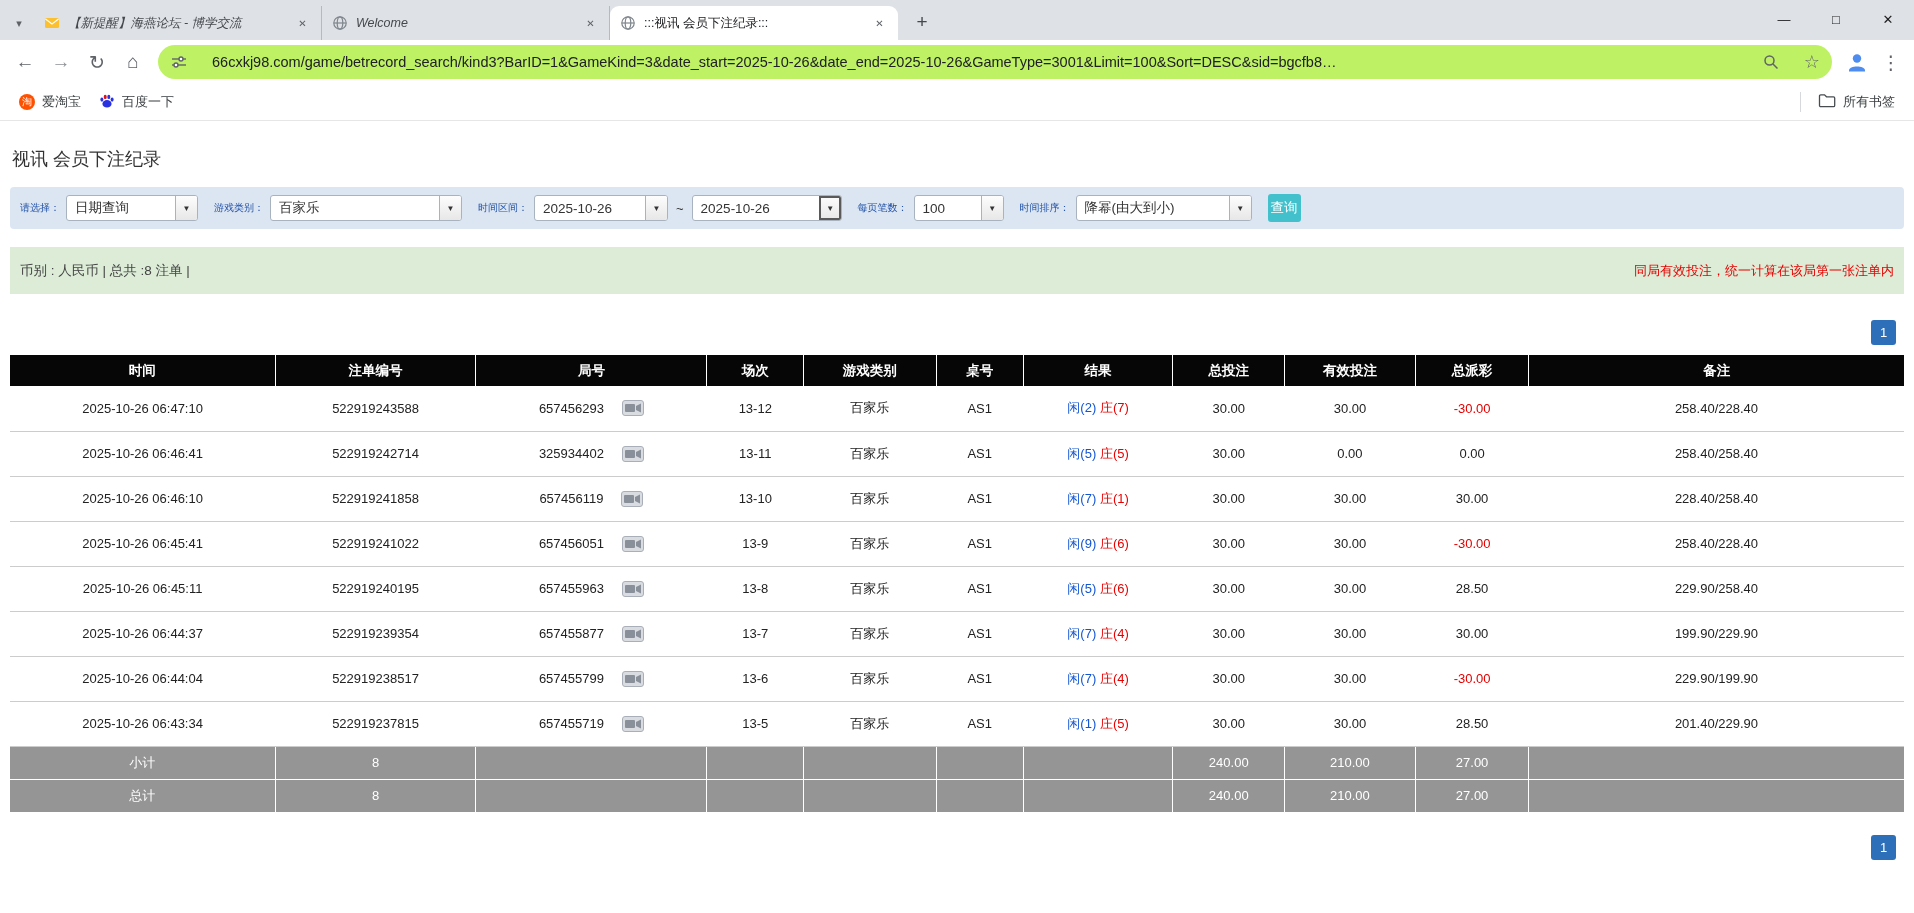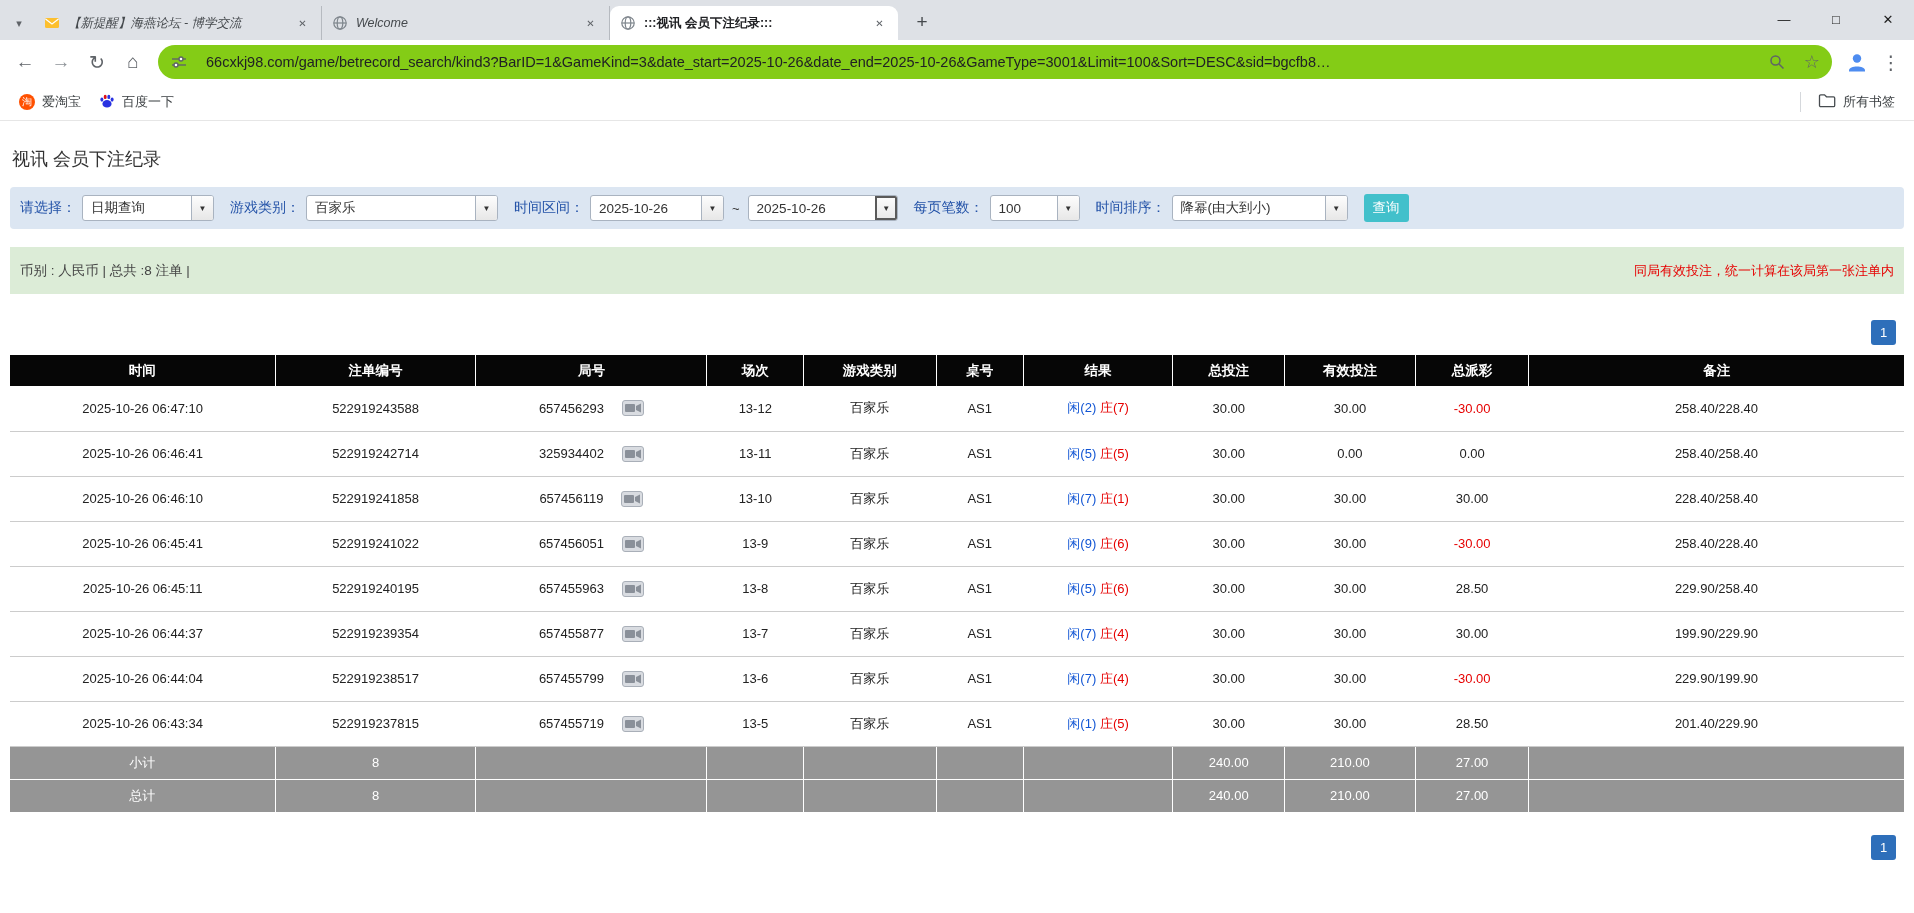--- a/index.html
+++ b/index.html
@@ -8,58 +8,58 @@
     width:1914px; height:913px; overflow:hidden;
     font-family:"Liberation Sans","DejaVu Sans",sans-serif;
     background:#fff; color:#222;
   }
 
   
   .tab-strip { height:40px; background:#dee1e6; display:flex; align-items:flex-end; position:relative; padding-left:4px; }
   .tab-search { width:30px; height:34px; display:flex; align-items:center; justify-content:center; color:#5f6368; font-size:11px; }
   .tab { width:288px; height:34px; display:flex; align-items:center; padding:0 10px; gap:8px; position:relative; }
   .tab.inactive { border-right:1px solid #b6bac0;font-style:italic; }
-  .tab.active { background:#fff; border-radius:9px 9px 0 0;font-weight:bold; }
+  .tab.active { background:#fff; border-radius:9px 9px 0 0; }
   .tab .favicon { width:16px; height:16px; flex:0 0 16px; display:flex; align-items:center; justify-content:center; }
   .tab-title { flex:1; font-size:12.5px; color:#45494d; white-space:nowrap; overflow:hidden; }
   .tab.active .tab-title { color:#202124; }
   .tab-close { width:17px; height:17px; border-radius:50%; display:flex; align-items:center; justify-content:center; font-size:10px; color:#5f6368; }
   .new-tab { width:28px; height:28px; margin:0 0 4px 10px; display:flex; align-items:center; justify-content:center; font-size:19px; color:#45494d; border-radius:50%; }
   .window-controls { position:absolute; right:0; top:0; height:38px; display:flex; }
   .win-btn { width:52px; height:38px; display:flex; align-items:center; justify-content:center; font-size:13px; color:#1b1b1b; }
 
   .nav-bar { height:44px; background:#fff; display:flex; align-items:center; padding:0 8px; gap:2px; }
   .nav-icon { width:34px; height:34px; display:flex; align-items:center; justify-content:center; font-size:19px; color:#5f6368; border-radius:50%; }
   .nav-icon.forward { color:#8c9196; }
-  .omnibox { flex:1; height:34px; background:#84cc16; border-radius:17px; display:flex; align-items:center; padding:0 12px; margin:0 6px; gap:18px; }
+  .omnibox { flex:1; height:34px; background:#bef264; border-radius:17px; display:flex; align-items:center; padding:0 12px; margin:0 6px; gap:24px; }
   .omnibox-url { flex:1; font-size:14.5px; color:#202124; white-space:nowrap; overflow:hidden; }
   .omni-icon { display:flex; align-items:center; justify-content:center; color:#5f6368; }
   .star-icon { font-size:18px; color:#5f6368; }
   .profile-btn { width:34px; height:34px; display:flex; align-items:center; justify-content:center; }
   .menu-btn { width:30px; height:34px; display:flex; align-items:center; justify-content:center; font-size:19px; color:#5f6368; }
 
   .bookmarks-bar { height:37px; background:#fff; display:flex; align-items:center; padding:0 10px; border-bottom:1px solid #e6e6e6; }
   .bookmark { display:flex; align-items:center; gap:7px; padding:4px 9px; border-radius:7px; font-size:13px; color:#3c4043; white-space:nowrap; }
   .tao-badge { width:16px; height:16px; border-radius:50%; background:#ff5000; color:#fff; font-size:10px; display:flex; align-items:center; justify-content:center; }
   .bm-spacer { flex:1; }
   .bm-divider { width:1px; height:20px; background:#d5d8dc; margin:0 8px; }
 
   
   .page { padding:8px 10px 0; background:#fff; }
   .page-title { font-size:18px; font-weight:400; color:#333; margin:18px 2px 16px; }
 
   .filter-bar { background:#dce6f2; border-radius:4px; padding:7px 10px; display:flex; align-items:center; gap:16px; }
   .filter-group { display:flex; align-items:center; gap:6px; }
-  .filter-label { color:#2453a8; font-size:14px; white-space:nowrap; }
+  .filter-label { color:#2453a8; font-size:10px; white-space:nowrap; }
   .combo { display:flex; align-items:stretch; height:26px; background:#fff; border:1px solid #a9b3c0; border-radius:3px; overflow:hidden; }
   .combo-text { flex:1; padding:0 8px; display:flex; align-items:center; font-size:13.5px; color:#333; white-space:nowrap; }
   .combo-btn { width:22px; border-left:1px solid #a9b3c0; background:linear-gradient(#fdfdfd,#e7e7e7); display:flex; align-items:center; justify-content:center; font-size:8px; color:#333; }
   .combo-btn.focused { outline:2px solid #5a5a5a; outline-offset:-2px; }
   .range-sep { font-size:13px; color:#333; margin:0 2px; }
-  .search-btn { background:#42c0cb; color:#fff; font-size:13.5px; padding:5px 9px; border:none; border-radius:3px; cursor:pointer; }
+  .search-btn { background:#42c0cb; color:#fff; font-size:13.5px; padding:5px 3px; border:none; border-radius:3px; cursor:pointer; }
 
   .info-bar { margin-top:18px; background:#dcecd7; height:47px; display:flex; align-items:center; justify-content:space-between; padding:0 10px; }
   .info-summary { font-size:13.5px; color:#444; }
   .info-notice { font-size:13px; color:#e60000; }
 
   .pager-row { display:flex; justify-content:flex-end; margin:26px 8px 10px; }
   .pager-row.bottom { margin:22px 8px 0; }
   .page-btn { min-width:25px; height:25px; padding:0 6px; background:#2e6fba; color:#fff; font-size:13px; display:flex; align-items:center; justify-content:center; border-radius:3px; }
 
   table.bet-table { width:100%; border-collapse:collapse; table-layout:fixed; }

